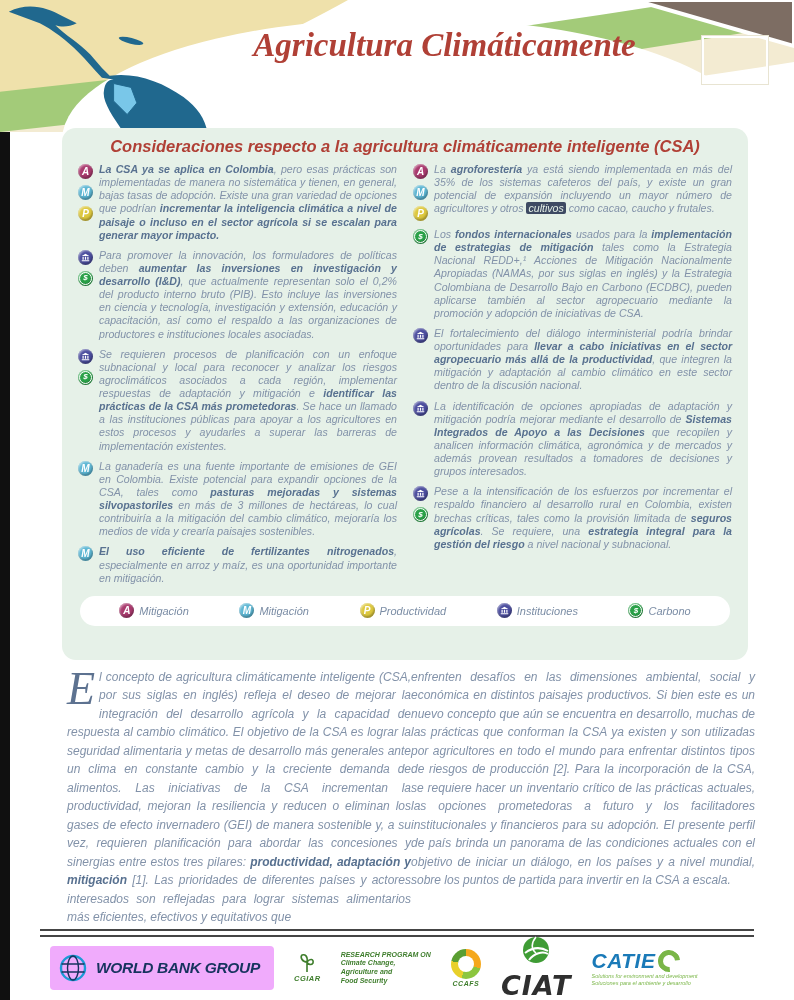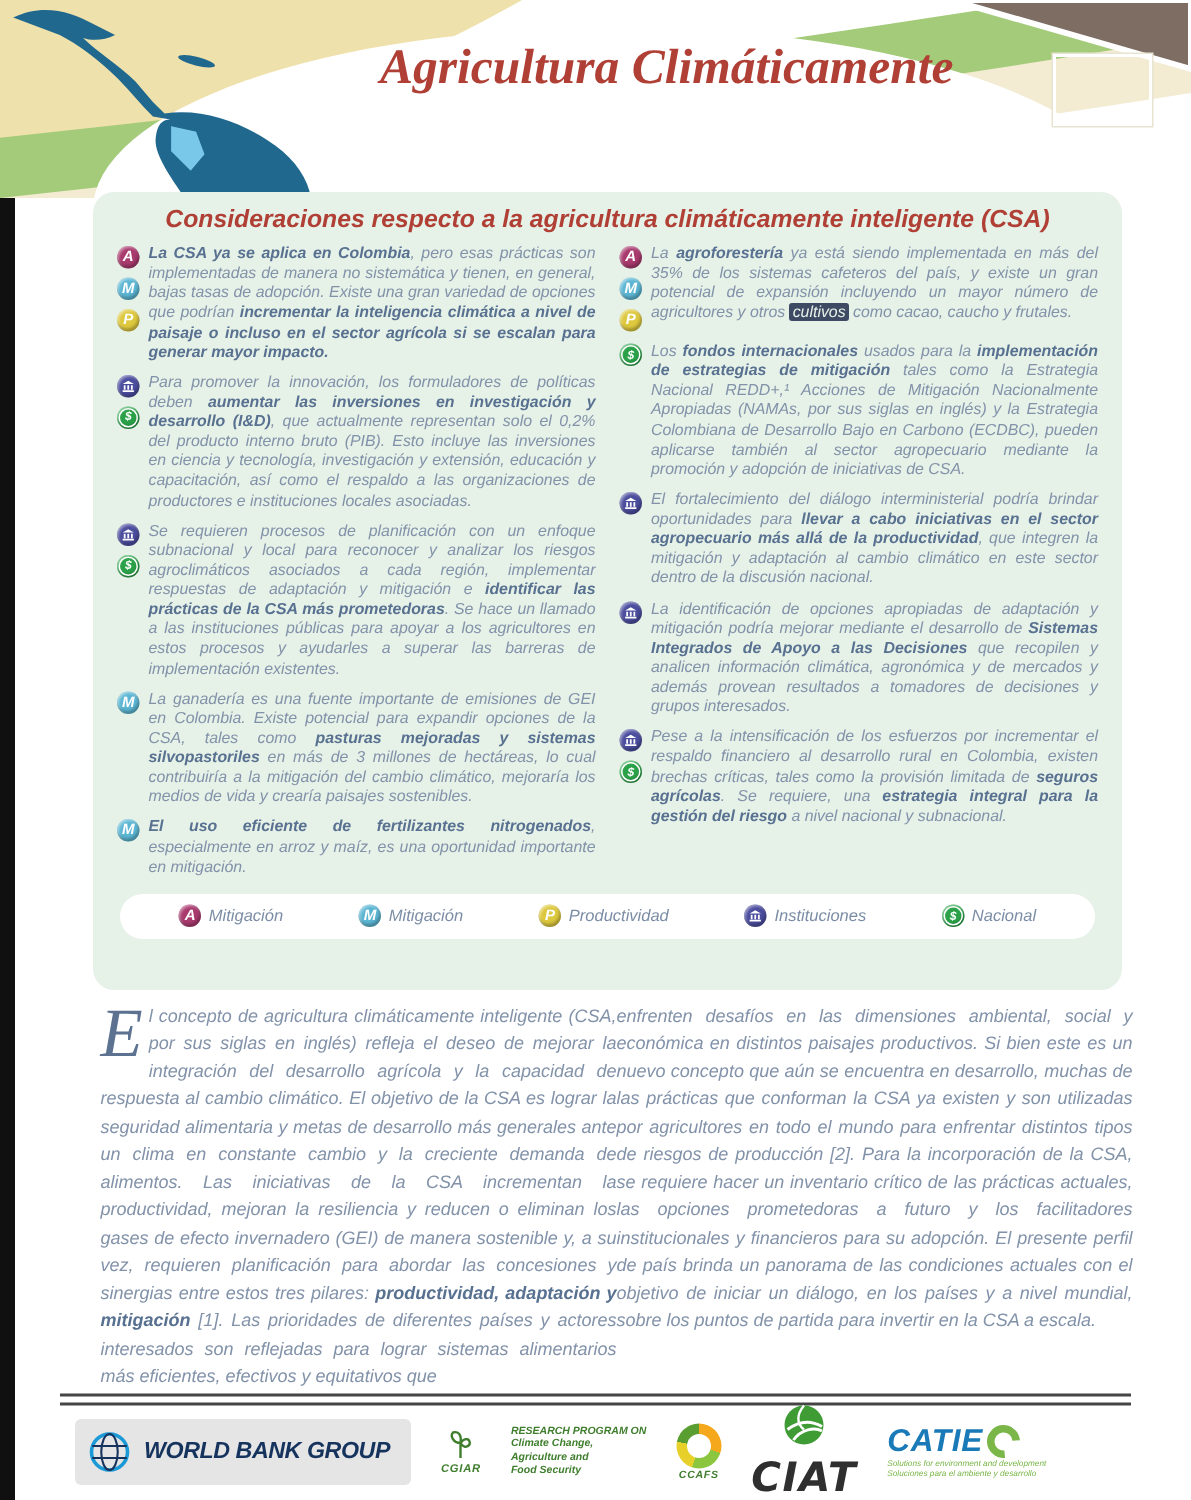--- a/index.html
+++ b/index.html
@@ -49,21 +49,21 @@
   
   .footnote-wrap{position:absolute;left:42px;top:888px;width:712px;}
   .footnote-rule{width:112px;border-top:1px solid #6b6b6b;margin-bottom:3px;}
   .footnote{font-size:9.5px;line-height:1.4;color:#5f6d7a;padding-left:12px;text-indent:-12px;margin:0;}
   .double-rule{position:absolute;left:40px;top:929px;width:714px;height:4px;
                border-top:2px solid #454545;border-bottom:2px solid #454545;}
 
   
   .logos{position:absolute;left:50px;top:942px;width:700px;height:52px;
          display:flex;align-items:center;gap:20px;}
-  .wbg{background:#e5e5e5;border-radius:4px;height:44px;display:flex;align-items:center;
+  .wbg{background:#f0abfc;border-radius:4px;height:44px;display:flex;align-items:center;
        gap:8px;padding:0 14px 0 8px;}
   .wbg-text{font-size:15.5px;font-weight:bold;color:#16335e;letter-spacing:-.3px;white-space:nowrap;}
   .cgiar{display:flex;flex-direction:column;align-items:center;gap:1px;}
   .cgiar-label{font-size:7.5px;font-weight:bold;color:#3f7e2d;letter-spacing:.5px;}
   .ccafs-program{font-size:7px;line-height:1.25;color:#3f7e2d;white-space:pre-line;font-weight:bold;}
   .ccafs{display:flex;flex-direction:column;align-items:center;gap:1px;}
   .ccafs-ring{width:30px;height:30px;border-radius:50%;
        background:conic-gradient(#f5a81c 0 30%, #8cc63f 30% 55%, #e8d02a 55% 78%, #5a9e32 78% 100%);
        display:flex;align-items:center;justify-content:center;}
   .ccafs-ring::after{content:"";width:16px;height:16px;border-radius:50%;background:#fff;}
@@ -233,21 +233,21 @@
             <svg viewBox="0 0 12 12" width="9" height="9">
               <path fill="#fff" d="M6 1 L11 4 H1 Z M2 5 h1.6 v4 H2 Z M5.2 5 h1.6 v4 H5.2 Z M8.4 5 h1.6 v4 H8.4 Z M1 9.6 h10 v1.4 H1 Z"></path>
             </svg>
           </span>
           <span>Instituciones</span>
         </span>
         <span class="legend-item">
           <span class="csa-icon" style="background: rgb(42, 161, 72);">
             <span class="dollar">$</span>
           </span>
-          <span>Nacional</span>
+          <span>Carbono</span>
         </span>
       </div>
   </div>
 
   <div class="bodycols">
     <p class="dropcap">El concepto de agricultura climáticamente inteligente (CSA, por sus siglas en inglés) refleja el deseo de mejorar la integración del desarrollo agrícola y la capacidad de respuesta al cambio climático. El objetivo de la CSA es lograr la seguridad alimentaria y metas de desarrollo más generales ante un clima en constante cambio y la creciente demanda de alimentos. Las iniciativas de la CSA incrementan la productividad, mejoran la resiliencia y reducen o eliminan los gases de efecto invernadero (GEI) de manera sostenible y, a su vez, requieren planificación para abordar las concesiones y sinergias entre estos tres pilares: <b>productividad, adaptación y mitigación</b> [1]. Las prioridades de diferentes países y actores interesados son reflejadas para lograr sistemas alimentarios más eficientes, efectivos y equitativos que</p>
     <p>enfrenten desafíos en las dimensiones ambiental, social y económica en distintos paisajes productivos. Si bien este es un nuevo concepto que aún se encuentra en desarrollo, muchas de las prácticas que conforman la CSA ya existen y son utilizadas por agricultores en todo el mundo para enfrentar distintos tipos de riesgos de producción [2]. Para la incorporación de la CSA, se requiere hacer un inventario crítico de las prácticas actuales, las opciones prometedoras a futuro y los facilitadores institucionales y financieros para su adopción. El presente perfil de país brinda un panorama de las condiciones actuales con el objetivo de iniciar un diálogo, en los países y a nivel mundial, sobre los puntos de partida para invertir en la CSA a escala.</p>
   </div>
 
   <div class="double-rule"></div>

